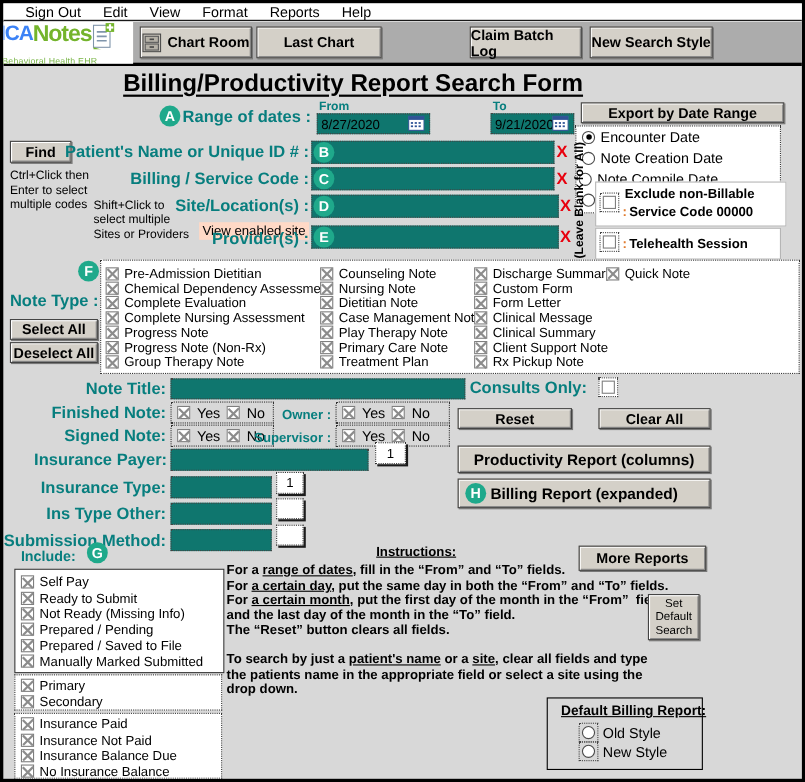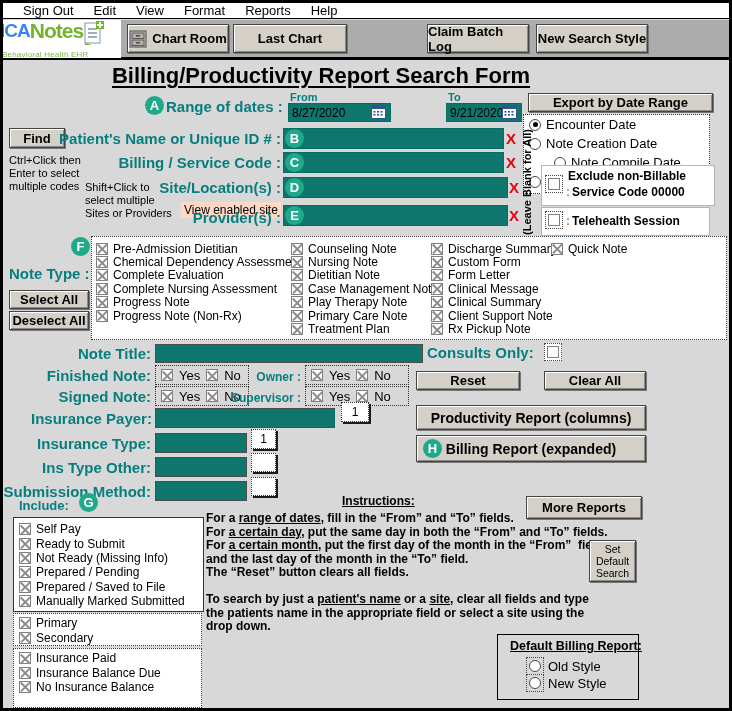--- a/index.html
+++ b/index.html
@@ -148,21 +148,21 @@
   </div>
   <div class="dbox white" style="left:520px;top:111px;width:187px;height:80px;">
     <div class="row-item" style="height:19px;padding-left:5px;font-size:13px;">
         <span class="rad sel"></span>
         <span>Encounter Date</span>
       </div>
     <div class="row-item" style="height:19px;padding-left:5px;font-size:13px;">
         <span class="rad"></span>
         <span>Note Creation Date</span>
       </div>
-    <div class="row-item" style="height:19px;padding-left:2px;font-size:13px;margin-left:28px;">
+    <div class="row-item" style="height:19px;padding-left:2px;font-size:13px;">
         <span class="rad"></span>
         <span>Note Compile Date</span>
       </div>
     <div class="row-item" style="height:19px;padding-left:5px;font-size:13px;">
         <span class="rad"></span>
         <span>Last Signature Date</span>
       </div>
   </div>
 
   <div class="btn abs" style="left:6px;top:125px;width:56px;height:20px;">
@@ -245,20 +245,24 @@
           <span>Complete Nursing Assessment</span>
         </div>
         <div class="row-item">
           <span class="cb ck"></span>
           <span>Progress Note</span>
         </div>
         <div class="row-item">
           <span class="cb ck"></span>
           <span>Progress Note (Non-Rx)</span>
         </div>
+        <div class="row-item">
+          <span class="cb ck"></span>
+          <span>Group Therapy Note</span>
+        </div>
     </div>
     <div class="abs" style="left:199px;top:5px;">
       <div class="row-item">
           <span class="cb ck"></span>
           <span>Counseling Note</span>
         </div>
         <div class="row-item">
           <span class="cb ck"></span>
           <span>Nursing Note</span>
         </div>
@@ -431,20 +435,24 @@
           <span class="cb ck"></span>
           <span>Secondary</span>
         </div>
     </div>
   </div>
   <div class="dbox white" style="left:10px;top:645px;width:189px;height:60px;">
     <div style="padding:2px 0 0 5px;">
       <div class="row-item" style="height:14.4px;">
           <span class="cb ck"></span>
           <span>Insurance Paid</span>
+        </div>
+        <div class="row-item" style="height:14.4px;">
+          <span class="cb ck"></span>
+          <span>Insurance Not Paid</span>
         </div>
         <div class="row-item" style="height:14.4px;">
           <span class="cb ck"></span>
           <span>Insurance Balance Due</span>
         </div>
         <div class="row-item" style="height:14.4px;">
           <span class="cb ck"></span>
           <span>No Insurance Balance</span>
         </div>
     </div>

